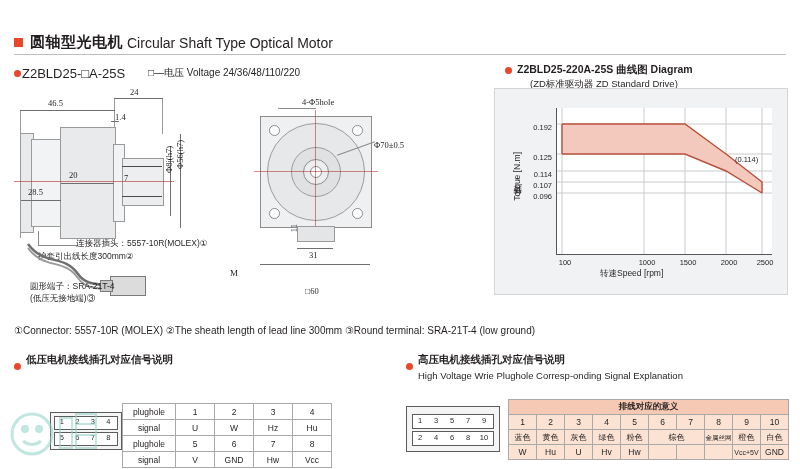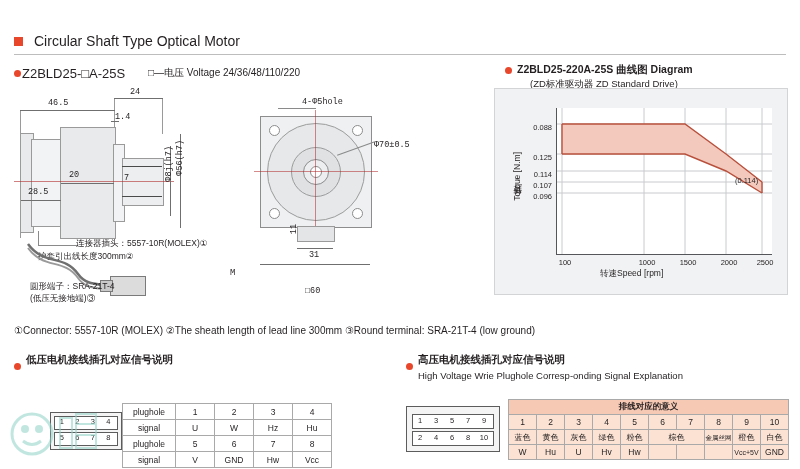--- a/index.html
+++ b/index.html
@@ -26,21 +26,21 @@
   .model{position:absolute;left:22px;top:66px;font-size:13px;font-weight:normal;}
   .volt{position:absolute;left:148px;top:66px;font-size:10px;}
   .volt .vtxt{font-weight:normal;}
 
   .diagram-head{position:absolute;left:517px;top:63px;font-size:10.5px;font-weight:bold;}
   .diagram-head2{position:absolute;left:530px;top:78px;font-size:9.5px;font-weight:normal;}
 
   
   .drawpanel{position:absolute;left:14px;top:88px;width:460px;height:225px;}
   .dl{position:absolute;background:#4a4a4a;}
-  .dim-txt{position:absolute;font-size:8.5px;color:#231f20;font-family:Liberation Mono, monospace;}
+  .dim-txt{position:absolute;font-size:8.5px;color:#231f20;font-family:Liberation Serif, serif;}
   .dim-txt.v{writing-mode:vertical-rl;transform:rotate(180deg);}
   .note-cn{position:absolute;font-size:8.5px;}
 
   .gray-body{position:absolute;background:#e9eaec;border:1px solid #9a9a9a;}
   .motor-face{position:absolute;border:1px solid #8d8d8d;background:#eceef0;}
   .circ{position:absolute;border-radius:50%;}
 
   
   .footnotes{position:absolute;left:14px;top:325px;font-size:10px;color:#231f20;}
 
@@ -81,20 +81,21 @@
   
   .wm{position:absolute;left:8px;top:408px;width:140px;height:52px;opacity:.55;}
 </style>
 </head>
 <body>
 
 <div class="page">
 
   <div class="title-row">
     <span class="sq"></span>
+    <span class="title-cn">圆轴型光电机</span>
     <span class="title-en">Circular Shaft Type Optical Motor</span>
   </div>
   <div class="hr"></div>
 
   <div style="position:absolute;left:14px;top:64px;">
     <span class="dot"></span>
   </div>
   <div class="model">Z2BLD25-□A-25S</div>
   <div class="volt">
     <span>□—电压</span>
@@ -186,21 +187,21 @@
     <div class="dim-txt" style="left:291px;top:178px;margin-top:20px;">□60</div>
   </div>
 
   <div class="footnotes">①Connector: 5557-10R (MOLEX)   ②The sheath length of lead line 300mm   ③Round terminal: SRA-21T-4 (low ground)</div>
 
   <div class="chartbox"></div>
 
   <div class="axis-title-y">转矩Torque [N.m]</div>
   <div class="axis-title-x">转速Speed [rpm]</div>
 
-  <div class="ylab" style="left:518px;top:123px;">0.088</div>
+  <div class="ylab" style="left:518px;top:123px;">0.192</div>
   <div class="ylab" style="left:518px;top:153px;">0.125</div>
   <div class="ylab" style="left:518px;top:170px;">0.114</div>
   <div class="ylab" style="left:518px;top:181px;">0.107</div>
   <div class="ylab" style="left:518px;top:192px;">0.096</div>
 
   <div class="xlab" style="left:548px;top:258px;">100</div>
   <div class="xlab" style="left:630px;top:258px;">1000</div>
   <div class="xlab" style="left:671px;top:258px;">1500</div>
   <div class="xlab" style="left:712px;top:258px;">2000</div>
   <div class="xlab" style="left:748px;top:258px;">2500</div>
@@ -230,21 +231,21 @@
     <path d="M6,16 L129,16 L170,46 L206,74" fill="none" stroke="#b8503c" stroke-width="1.4"></path>
 
     <path d="M6,46 L129,46 L170,63 L206,85" fill="none" stroke="#b8503c" stroke-width="1.4"></path>
 
     <line x1="6" y1="16" x2="6" y2="46" stroke="#b8503c" stroke-width="1.4"></line>
     <line x1="206" y1="74" x2="206" y2="85" stroke="#b8503c" stroke-width="1.4"></line>
   </svg>
 
   <div class="axis" style="left:556px;top:108px;width:1px;height:146px;"></div>
   <div class="axis" style="left:556px;top:254px;width:216px;height:1px;"></div>
-  <div class="curvelabel" style="left:735px;top:176px;">(0.114)</div>
+  <div class="curvelabel" style="left:735px;top:155px;">(0.114)</div>
 
   <div style="position:absolute;left:14px;top:357px;">
     <span class="dot"></span>
   </div>
   <div class="bh" style="left:26px;top:353px;">
     <span class="cn">低压电机接线插孔对应信号说明</span>
   </div>
 
   <div class="conn" style="left:14px;top:404px;">
     <div class="cbox" style="left:36px;top:8px;width:70px;height:36px;background:#f4f4f4;"></div>

